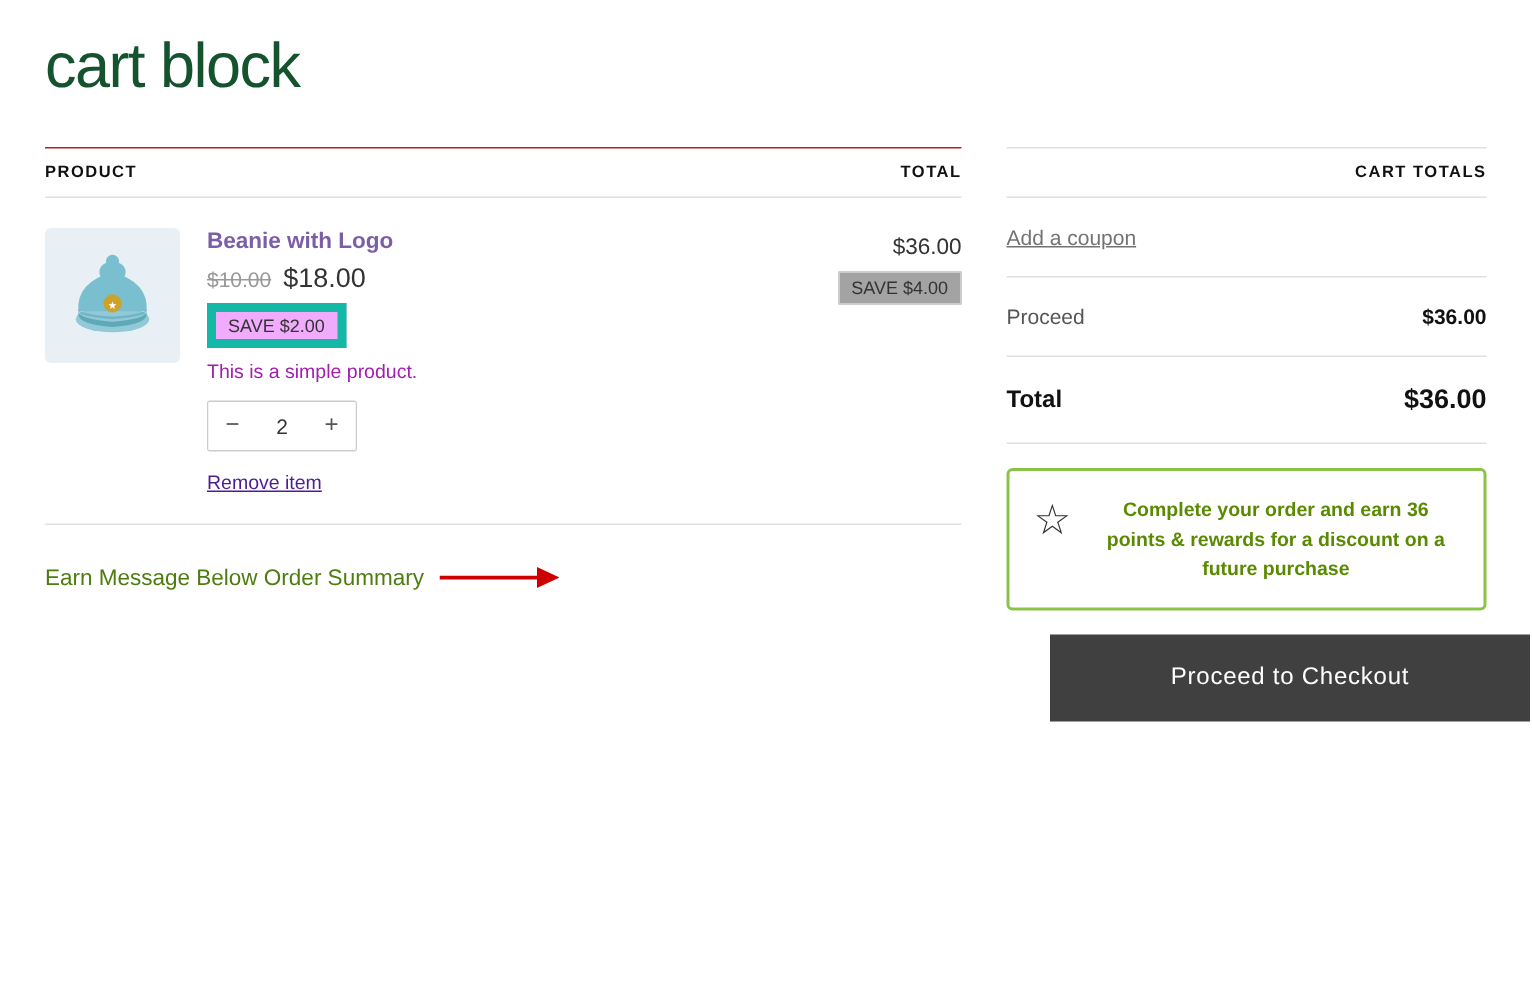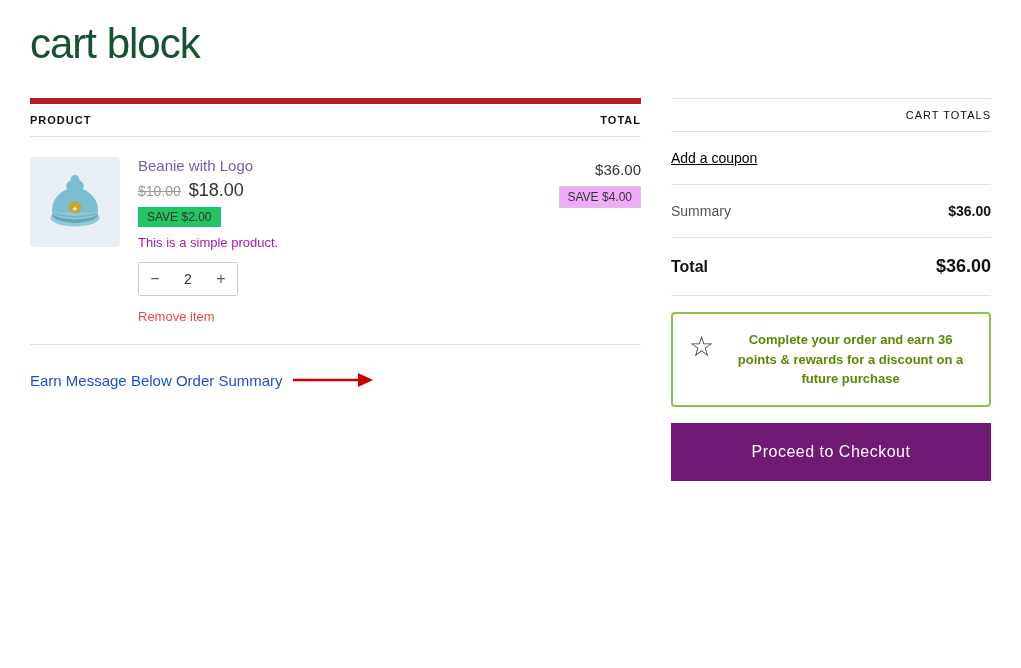--- a/index.html
+++ b/index.html
@@ -30,21 +30,21 @@
     .cart-left {
       flex: 1;
     }
     .cart-right {
       width: 320px;
       flex-shrink: 0;
     }
     
     .cart-header {
       display: flex;
-      border-top: 6px solid #b91c1c;
+      border-top: 1px solid #b91c1c;
       border-bottom: 1px solid #e0e0e0;
       padding: 10px 0;
       margin-bottom: 0;
     }
     .cart-header .col-product {
       flex: 1;
       font-size: 11px;
       font-weight: 700;
       text-transform: uppercase;
       letter-spacing: 1px;
@@ -81,45 +81,45 @@
       width: 70px;
       height: 70px;
     }
     .product-details {
       flex: 1;
     }
     .product-name-link {
       color: #7b5ea7;
       text-decoration: none;
       font-size: 15px;
-      font-weight: 400;
+      font-weight: 700;
       display: inline-block;
       margin-bottom: 6px;
     }
     .price-row {
       display: flex;
       align-items: center;
       gap: 8px;
       margin-bottom: 6px;
     }
     .original-price {
       text-decoration: line-through;
       color: #999;
       font-size: 14px;
     }
     .sale-price {
       color: #333;
       font-size: 18px;
     }
     .save-badge {
-      border: 1px solid #14b8a6;
+      border: 6px solid #14b8a6;
       padding: 2px 8px;
       font-size: 12px;
       color: #333;
-      background: #22c55e;
+      background: #f0abfc;
       display: inline-block;
     }
     .product-description {
       color: #a21caf;
       font-size: 13px;
       margin: 8px 0 12px 0;
     }
     .quantity-control {
       display: flex;
       align-items: center;
@@ -140,21 +140,22 @@
       align-items: center;
       justify-content: center;
     }
     .qty-value {
       flex: 1;
       text-align: center;
       font-size: 14px;
       color: #333;
     }
     .remove-item-link {
-      color: #ef4444;
+      color: #4c1d95;
+      text-decoration: underline;
       font-size: 13px;
       cursor: pointer;
       background: none;
       border: none;
       padding: 0;
     }
     .col-item-total {
       width: 120px;
       text-align: right;
       padding-top: 4px;
@@ -163,57 +164,57 @@
       font-size: 15px;
       color: #333;
       display: block;
       margin-bottom: 8px;
     }
     .save-badge-total {
       border: 1px solid #ccc;
       padding: 3px 8px;
       font-size: 12px;
       color: #333;
-      background: #f0abfc;
+      background: #a3a3a3;
       display: inline-block;
     }
     
     .earn-annotation-row {
       display: flex;
       align-items: center;
       padding: 20px 0 10px 0;
       position: relative;
     }
     .earn-message-text {
-      color: #1d4ed8;
+      color: #4d7c0f;
       font-size: 15px;
       font-weight: 400;
       line-height: 1.4;
       margin-right: 10px;
     }
     .red-arrow {
       flex-shrink: 0;
     }
 
     
     .cart-totals-header {
       text-align: right;
       font-size: 11px;
-      font-weight: 400;
+      font-weight: 700;
       text-transform: uppercase;
       letter-spacing: 1px;
       color: #111;
       padding: 10px 0;
       border-top: 1px solid #e0e0e0;
       border-bottom: 1px solid #e0e0e0;
       margin-bottom: 0;
     }
     .add-coupon-link {
       display: block;
-      color: #000000;
+      color: #737373;
       text-decoration: underline;
       font-size: 14px;
       padding: 18px 0;
       border-bottom: 1px solid #e0e0e0;
       cursor: pointer;
     }
     .totals-row {
       display: flex;
       justify-content: space-between;
       align-items: center;
@@ -263,29 +264,30 @@
     .rewards-text {
       font-size: 13px;
       color: #5a8a00;
       font-weight: 600;
       line-height: 1.5;
       text-align: center;
     }
     
     .checkout-btn {
       width: 100%;
-      background: #701a75;
+      background: #404040;
       color: #fff;
       border: none;
       padding: 20px;
       font-size: 16px;
       font-weight: 400;
       cursor: pointer;
       text-align: center;
       letter-spacing: 0.5px;
+      margin-left: 29px;
     }
   </style>
 </head>
 <body>
 
 <div class="page-container">
 
   <h1 class="page-title">cart block</h1>
 
   <div class="cart-layout">
@@ -348,21 +350,21 @@
 
     </div>
 
     <div class="cart-right">
 
       <div class="cart-totals-header">CART TOTALS</div>
 
       <a class="add-coupon-link">Add a coupon</a>
 
       <div class="totals-row">
-        <span class="totals-label">Summary</span>
+        <span class="totals-label">Proceed</span>
         <span class="totals-value">$36.00</span>
       </div>
 
       <div class="totals-row-total">
         <span class="total-label">Total</span>
         <span class="total-value">$36.00</span>
       </div>
 
       
       <div class="rewards-box">

